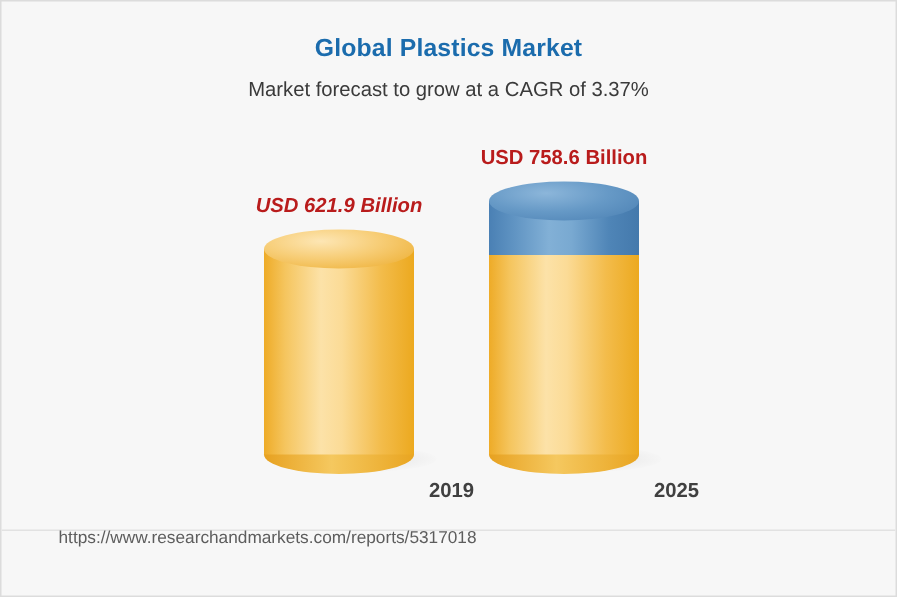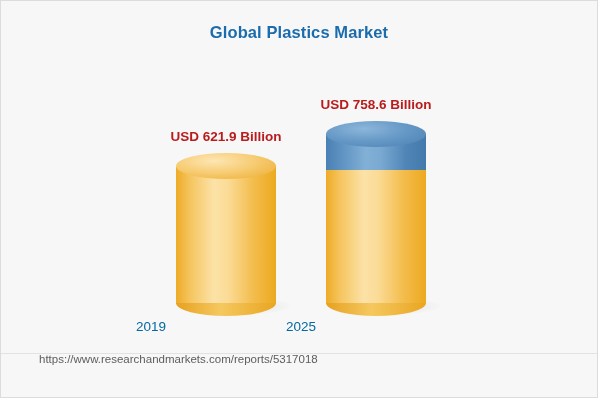--- a/index.html
+++ b/index.html
@@ -59,24 +59,24 @@
     width: 180px;
     text-align: center;
     font-size: 13.5px;
     font-weight: bold;
     color: #b91c1c;
     white-space: nowrap;
   }
   .cat-label {
     position: absolute;
     width: 180px;
-    text-align: left;
+    text-align: right;
     font-size: 13.5px;
-    font-weight: normal;
-    color: #0369a1;
+    font-weight: bold;
+    color: #404040;
   }
 
   
   .cyl {
     position: absolute;
   }
   .cyl-body {
     position: absolute;
     left: 0;
     width: 100%;
@@ -168,26 +168,27 @@
     white-space: nowrap;
     margin-top: 2px;
   }
 </style>
 </head>
 <body>
 
 <div id="card">
 
   <div id="chart-title">Global Plastics Market</div>
+  <div id="chart-subtitle">Market forecast to grow at a CAGR of 3.37%</div>
 
   <div class="plot">
 
     <div class="bar-group">
 
-      <div class="value-label" style="left:135px; top:128px;">USD 621.9 Billion</div>
+      <div class="value-label" style="left:135px; top:128px;font-style:italic;">USD 621.9 Billion</div>
 
       <div class="shadow-ellipse" style="left:178px; top:296px; width:112px; height:18px;"></div>
 
       <div class="cyl" style="left:175px; top:152px; width:100px; height:155px;">
         <div class="cyl-bottom yellow-bottom" style="top:137px; height:26px;"></div>
         <div class="cyl-body yellow-body" style="top:13px; height:137px;"></div>
         <div class="cyl-top yellow-top" style="top:0px; height:26px;"></div>
       </div>
 
       <div class="cat-label" style="left:135px; top:318px;">2019</div>

